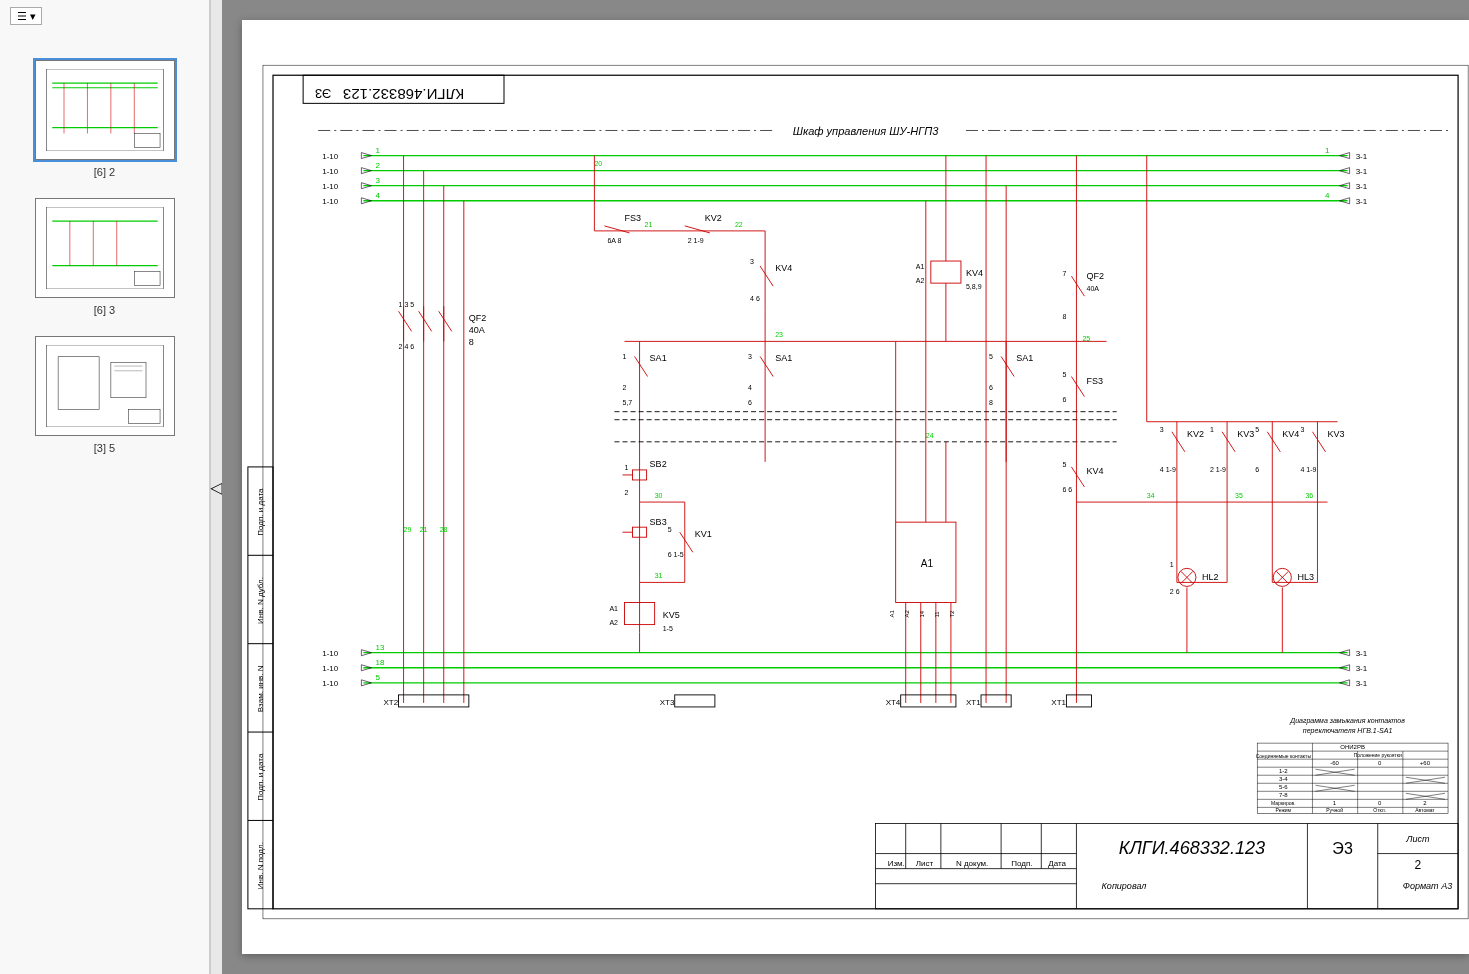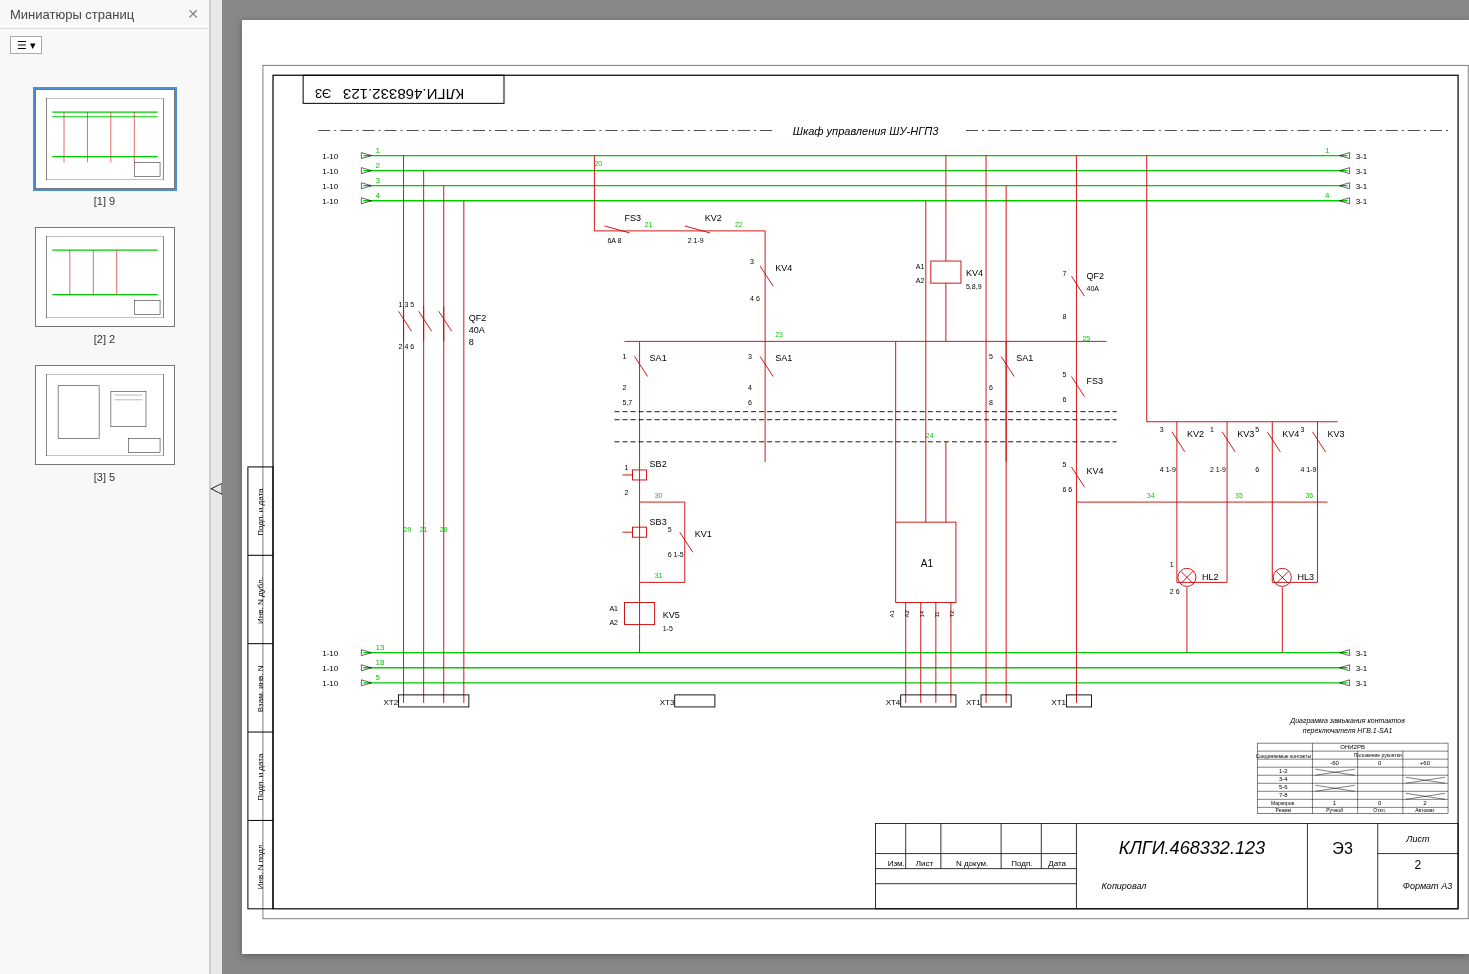--- a/index.html
+++ b/index.html
@@ -22,58 +22,54 @@
   .paper { position: absolute; left: 20px; top: 20px; right: 0; bottom: 20px; background: #fff; box-shadow: 0 2px 8px rgba(0,0,0,.3); }
   .drawing { position: absolute; inset: 0; }
   .drawing svg { width: 100%; height: 100%; }
   text { font-family: Arial, sans-serif; }
 </style>
 </head>
 <body>
 
 <div class="app">
   <div class="sidebar">
-    <div class="sidebar-header">
-      <span class="sidebar-title">Миниатюры страниц</span>
-      <span class="close-x">✕</span>
-    </div>
     <div class="sidebar-tools">
       <span class="tool-btn">☰ ▾</span>
     </div>
     <div class="thumbs">
       <div class="thumb selected">
         <div class="thumb-inner">
           <svg viewBox="0 0 100 70">
               <rect x="0" y="0" width="100" height="70" fill="#fff" stroke="#333" stroke-width="0.5"></rect>
               <line x1="5" y1="12" x2="95" y2="12" stroke="#0c0" stroke-width="1"></line>
               <line x1="5" y1="16" x2="95" y2="16" stroke="#0c0" stroke-width="1"></line>
               <line x1="5" y1="50" x2="95" y2="50" stroke="#0c0" stroke-width="1"></line>
               <line x1="15" y1="12" x2="15" y2="55" stroke="#c00" stroke-width="0.5"></line>
               <line x1="35" y1="12" x2="35" y2="55" stroke="#c00" stroke-width="0.5"></line>
               <line x1="55" y1="12" x2="55" y2="55" stroke="#c00" stroke-width="0.5"></line>
               <line x1="75" y1="12" x2="75" y2="55" stroke="#c00" stroke-width="0.5"></line>
               <rect x="75" y="55" width="22" height="12" fill="none" stroke="#333" stroke-width="0.5"></rect>
             </svg>
         </div>
       </div>
-      <div class="thumb-label">[1] 9</div>
+      <div class="thumb-label">[6] 2</div>
       <div class="thumb">
         <div class="thumb-inner">
           <svg viewBox="0 0 100 70">
               <rect x="0" y="0" width="100" height="70" fill="#fff" stroke="#333" stroke-width="0.5"></rect>
               <line x1="5" y1="12" x2="95" y2="12" stroke="#0c0" stroke-width="1"></line>
               <line x1="5" y1="50" x2="95" y2="50" stroke="#0c0" stroke-width="1"></line>
               <line x1="20" y1="12" x2="20" y2="50" stroke="#c00" stroke-width="0.5"></line>
               <line x1="40" y1="12" x2="40" y2="50" stroke="#c00" stroke-width="0.5"></line>
               <line x1="60" y1="12" x2="60" y2="50" stroke="#c00" stroke-width="0.5"></line>
               <rect x="75" y="55" width="22" height="12" fill="none" stroke="#333" stroke-width="0.5"></rect>
             </svg>
         </div>
       </div>
-      <div class="thumb-label">[2] 2</div>
+      <div class="thumb-label">[6] 3</div>
       <div class="thumb">
         <div class="thumb-inner">
           <svg viewBox="0 0 100 70">
               <rect x="0" y="0" width="100" height="70" fill="#fff" stroke="#333" stroke-width="0.5"></rect>
               <rect x="10" y="10" width="35" height="45" fill="none" stroke="#333" stroke-width="0.5"></rect>
               <rect x="55" y="15" width="30" height="30" fill="none" stroke="#333" stroke-width="0.5"></rect>
               <line x1="58" y1="18" x2="82" y2="18" stroke="#333" stroke-width="0.3"></line>
               <line x1="58" y1="22" x2="82" y2="22" stroke="#333" stroke-width="0.3"></line>
               <rect x="70" y="55" width="27" height="12" fill="none" stroke="#333" stroke-width="0.5"></rect>
             </svg>

